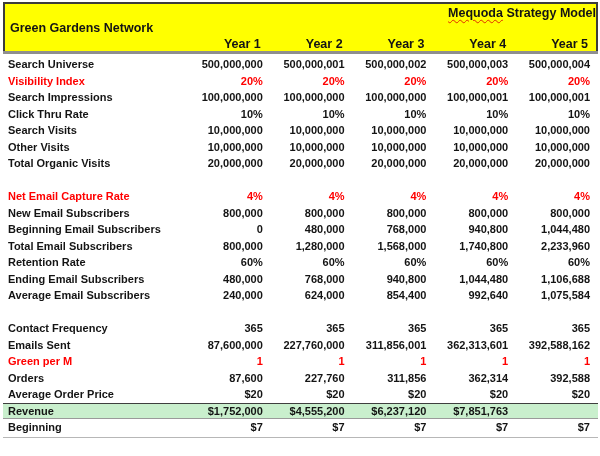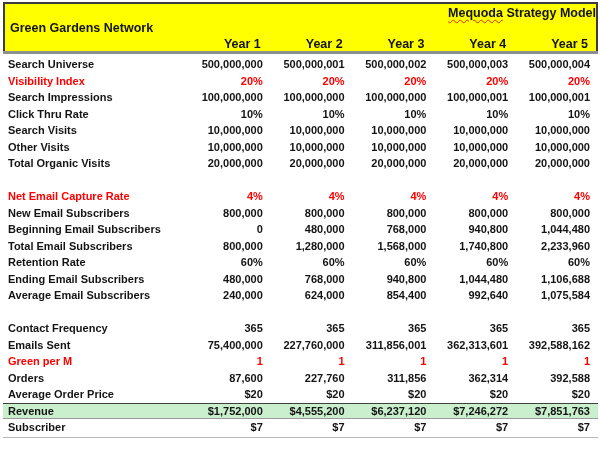--- a/index.html
+++ b/index.html
@@ -203,21 +203,21 @@
       <div class="row">
         <div class="cell label">Contact Frequency</div>
         <div class="cell num">365</div>
         <div class="cell num">365</div>
         <div class="cell num">365</div>
         <div class="cell num">365</div>
         <div class="cell num">365</div>
       </div>
       <div class="row">
         <div class="cell label">Emails Sent</div>
-        <div class="cell num">75,400,000</div>
+        <div class="cell num">87,600,000</div>
         <div class="cell num">227,760,000</div>
         <div class="cell num">311,856,001</div>
         <div class="cell num">362,313,601</div>
         <div class="cell num">392,588,162</div>
       </div>
       <div class="row red">
         <div class="cell label">Green per M</div>
         <div class="cell num">1</div>
         <div class="cell num">1</div>
         <div class="cell num">1</div>
@@ -238,25 +238,24 @@
         <div class="cell num">$20</div>
         <div class="cell num">$20</div>
         <div class="cell num">$20</div>
         <div class="cell num">$20</div>
       </div>
       <div class="row revenue">
         <div class="cell label">Revenue</div>
         <div class="cell num">$1,752,000</div>
         <div class="cell num">$4,555,200</div>
         <div class="cell num">$6,237,120</div>
-        <div class="cell num">$7,246,272</div>
         <div class="cell num">$7,851,763</div>
       </div>
       <div class="row">
-        <div class="cell label">Subscriber</div>
+        <div class="cell label">Beginning</div>
         <div class="cell num">$7</div>
         <div class="cell num">$7</div>
         <div class="cell num">$7</div>
         <div class="cell num">$7</div>
         <div class="cell num">$7</div>
       </div>
     </div>
 
   <div class="bottom-line"></div>
 

